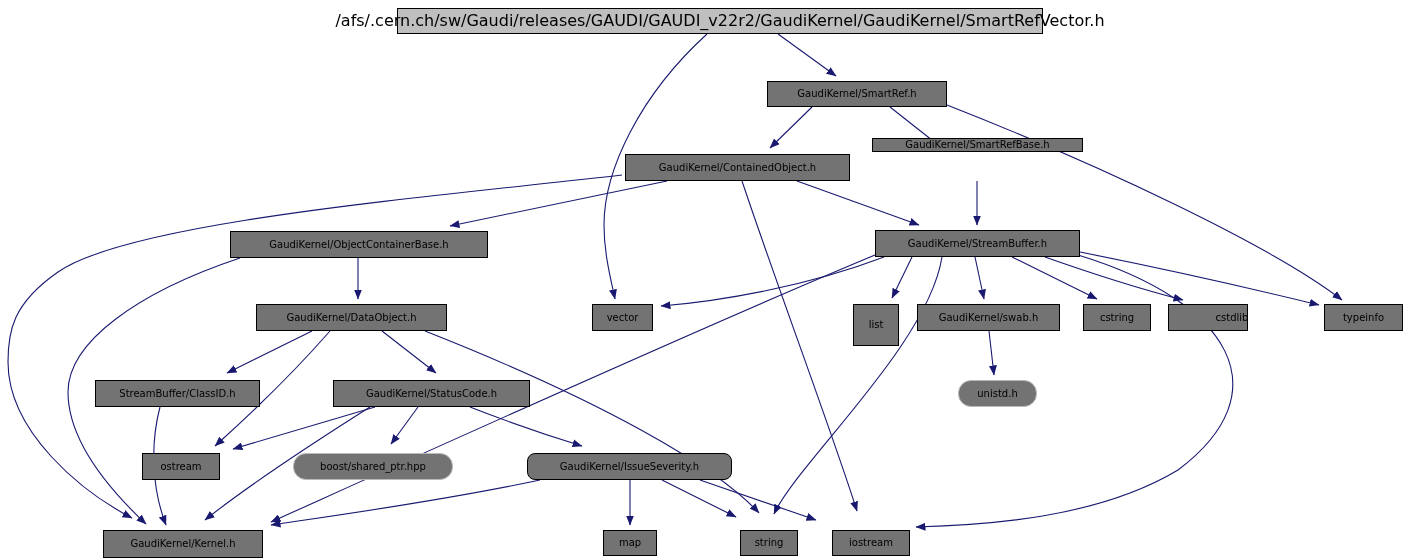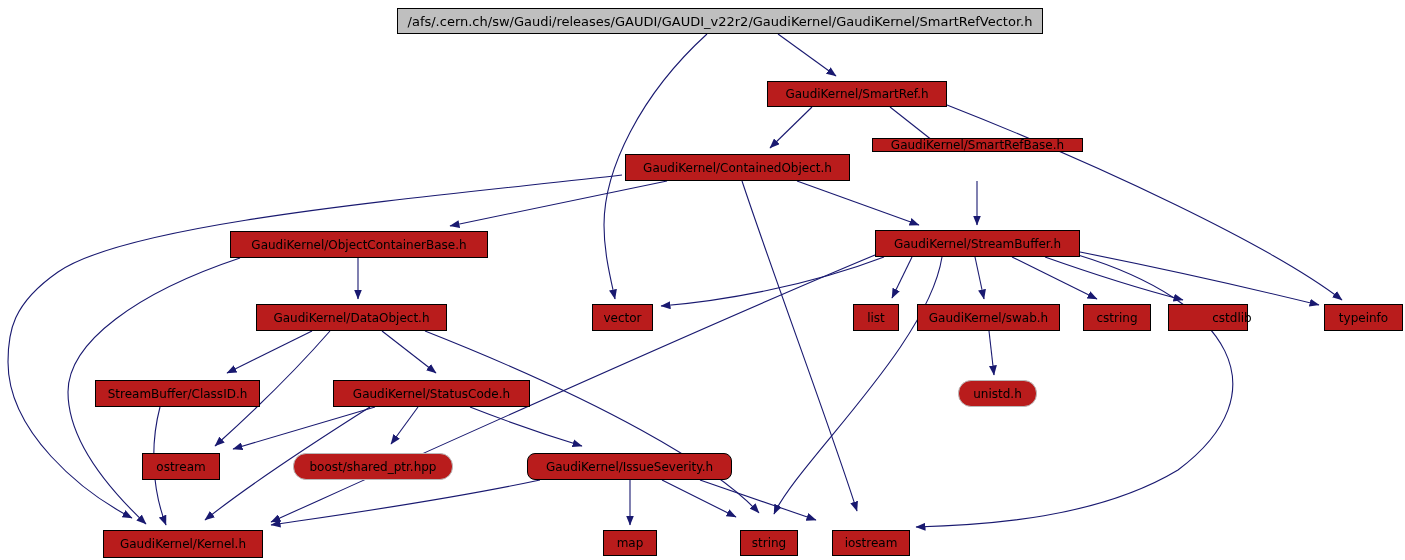--- a/index.html
+++ b/index.html
@@ -7,29 +7,29 @@
     position:relative;
     width:1405px;height:560px;
     background:#ffffff;
     font-family:"DejaVu Sans","Liberation Sans",sans-serif;
     overflow:hidden;
   }
   svg.edges{position:absolute;left:0;top:0;width:1405px;height:560px;z-index:1;}
   .node{
     position:absolute;
     box-sizing:border-box;
-    background:#b91c1c;
+    background:#737373;
     border:1px solid #000000;
     display:flex;align-items:center;justify-content:center;
-    font-size:12px;color:#000000;
+    font-size:10px;color:#000000;
     white-space:nowrap;
     z-index:2;
     line-height:1;
   }
-  .node.main{background:#bfbfbf;font-size:13px;}
+  .node.main{background:#bfbfbf;font-size:16px;}
   .node.external{border-color:#b9b9b9;border-radius:13px;}
   .node.link{cursor:pointer;}
 </style>
 </head>
 <body>
 
 <div class="canvas">
   <svg class="edges" viewBox="0 0 1405 560" xmlns="http://www.w3.org/2000/svg">
     <defs>
       <marker id="arrow" markerWidth="11" markerHeight="8" refX="9.5" refY="4" orient="auto" markerUnits="userSpaceOnUse">
@@ -92,21 +92,21 @@
       </div>
       <div class="node link" style="left: 875px; top: 230px; width: 205px; height: 27px;">
         <span>GaudiKernel/StreamBuffer.h</span>
       </div>
       <div class="node link" style="left: 256px; top: 304px; width: 191px; height: 27px;">
         <span>GaudiKernel/DataObject.h</span>
       </div>
       <div class="node leaf" style="left: 592px; top: 304px; width: 61px; height: 27px;">
         <span>vector</span>
       </div>
-      <div class="node leaf" style="left: 853px; top: 304px; width: 46px; height: 27px;">
+      <div class="node leaf" style="left: 853px; top: 304px; width: 46px; height: 42px;">
         <span>list</span>
       </div>
       <div class="node link" style="left: 917px; top: 304px; width: 143px; height: 27px;">
         <span>GaudiKernel/swab.h</span>
       </div>
       <div class="node leaf" style="left: 1083px; top: 304px; width: 68px; height: 27px;">
         <span>cstring</span>
       </div>
       <div class="node leaf" style="left: 1168px; top: 304px; width: 80px; height: 27px; padding-left: 48px;">
         <span>cstdlib</span>

